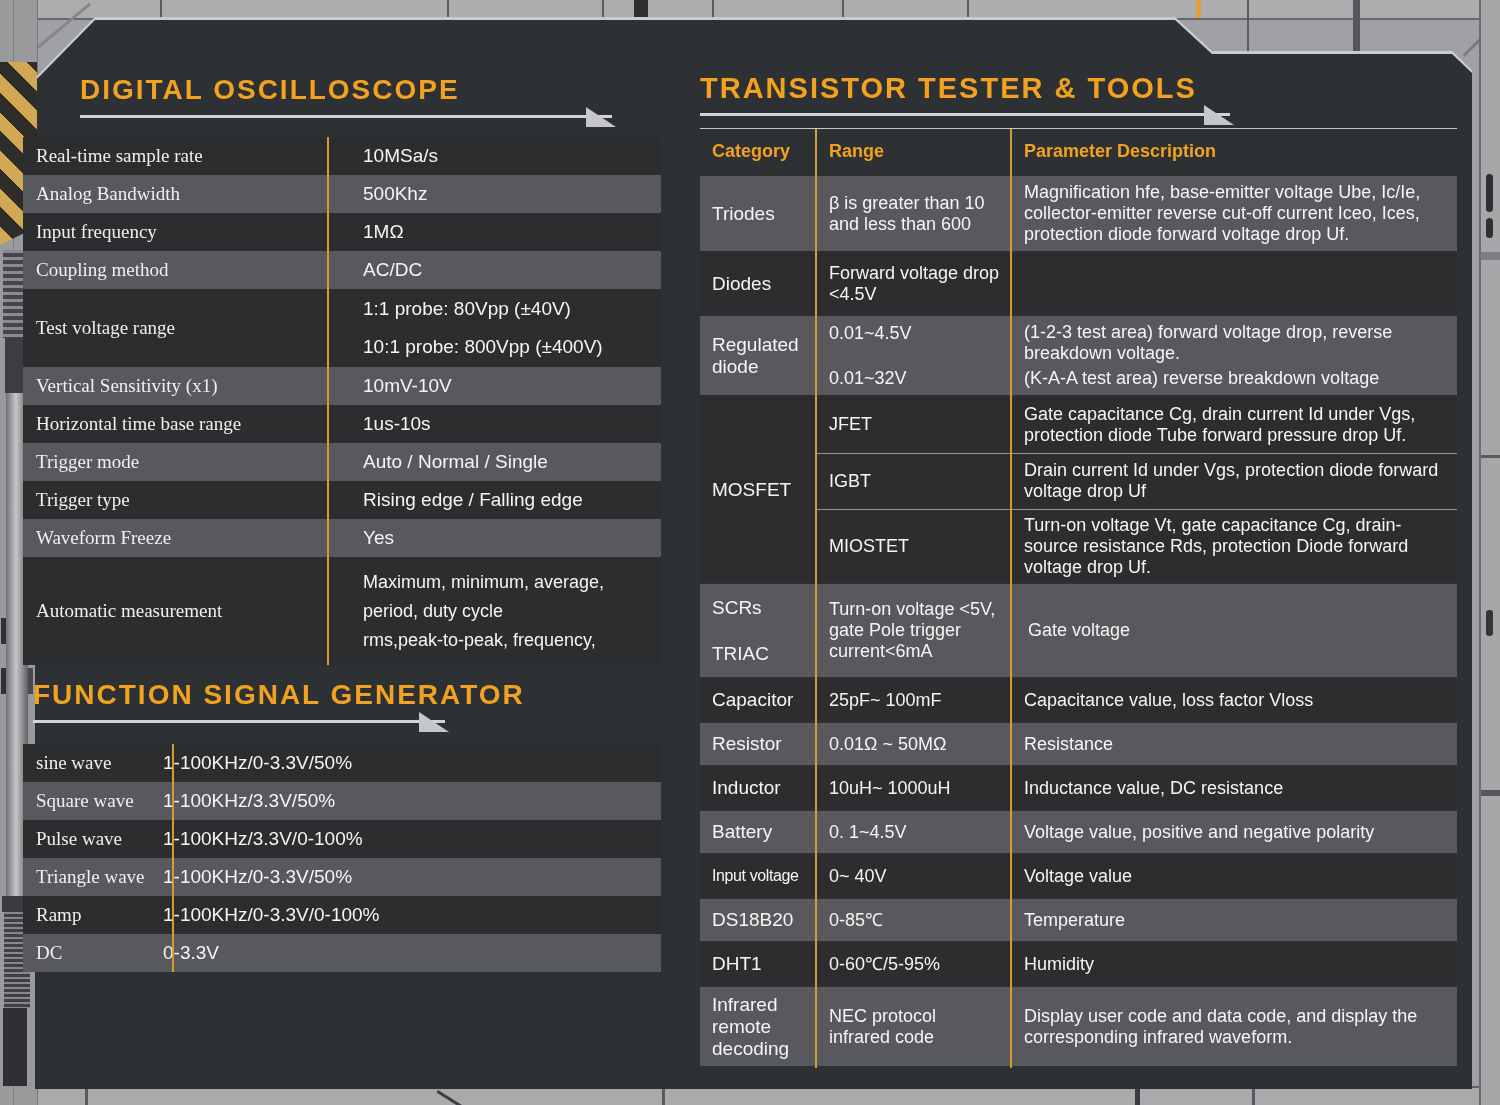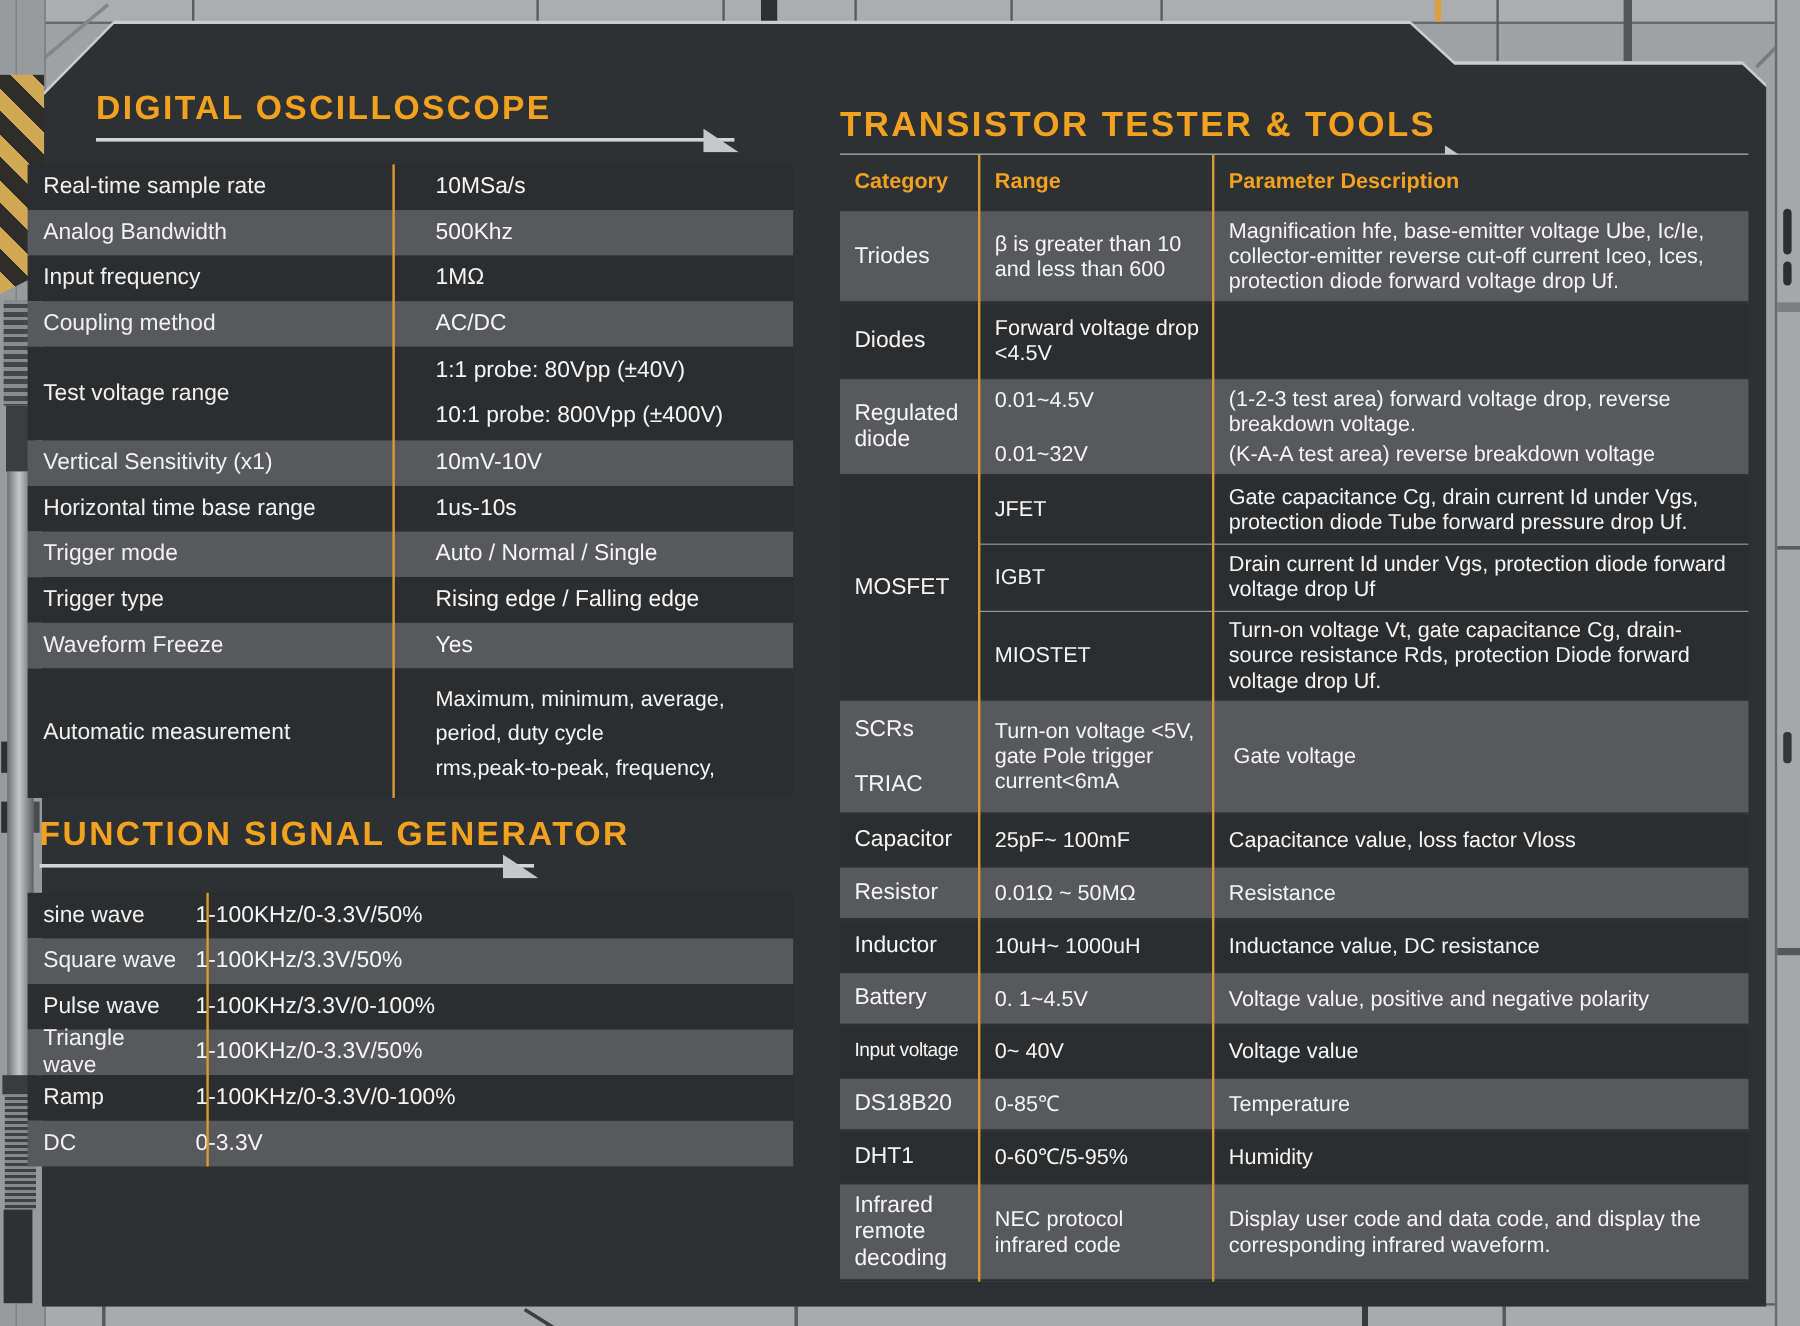--- a/index.html
+++ b/index.html
@@ -28,21 +28,21 @@
   .sec{position:absolute;color:var(--accent);font-weight:bold;letter-spacing:2px;}
   .sec .ttl{font-size:28px;line-height:32px;white-space:nowrap;}
   .rule{height:3px;background:#D3D4D6;margin-top:9px;position:relative;}
   .rule .arr{position:absolute;right:-4px;bottom:-9px;width:30px;height:20px;background:#C6C7C9;
              clip-path:polygon(0 0,100% 100%,0 100%);}
 
   
   .ltable{position:absolute;left:23px;width:638px;color:var(--text);font-size:19px;}
   .lrow{display:flex;box-sizing:border-box;}
   .lrow.d{background:var(--row-d);} .lrow.l{background:var(--row-l);}
-  .lbl{padding-left:13px;display:flex;align-items:center;box-sizing:border-box;color:#F0F0F0;}
+  .lbl{padding-left:13px;display:flex;align-items:center;box-sizing:border-box;color:#F0F0F0;font-family:Liberation Serif, serif;}
   #osc-table .lbl{width:304px;} #fsg-table .lbl{width:125px;}
   .val{flex:1;display:flex;flex-direction:column;justify-content:center;box-sizing:border-box;}
   #osc-table .val{padding-left:36px;} #fsg-table .val{padding-left:15px;}
   .h38{height:38px;} .h78{height:78px;} .h108{height:108px;}
   .h78 .vl{line-height:38px;} .h108 .vl{line-height:29px;font-size:18px;}
   .vdiv{position:absolute;top:0;bottom:0;width:2px;background:var(--divider);z-index:2;}
 
   
   #tt-table{position:absolute;left:700px;top:128px;width:757px;border-top:1px solid #C8C9CB;
             color:var(--text);font-size:18px;}
@@ -238,21 +238,21 @@
         </div>
       </div>
     <div class="lrow l h38">
         <div class="lbl">DC</div>
         <div class="val">
           <div class="vl">0-3.3V</div>
         </div>
       </div>
   </div>
 
-  <div class="sec" id="tt-title" style="left:700px;top:88px;width:530px;">
+  <div class="sec" id="tt-title" style="left:700px;top:72px;width:530px;">
     <div class="ttl" style="font-size:29px;">TRANSISTOR TESTER &amp; TOOLS</div>
     <div class="rule">
         <div class="arr"></div>
       </div>
   </div>
 
   <div id="tt-table" style="position:absolute;">
     <div class="vdiv" style="left:115px;"></div>
     <div class="vdiv" style="left:310px;"></div>
 

